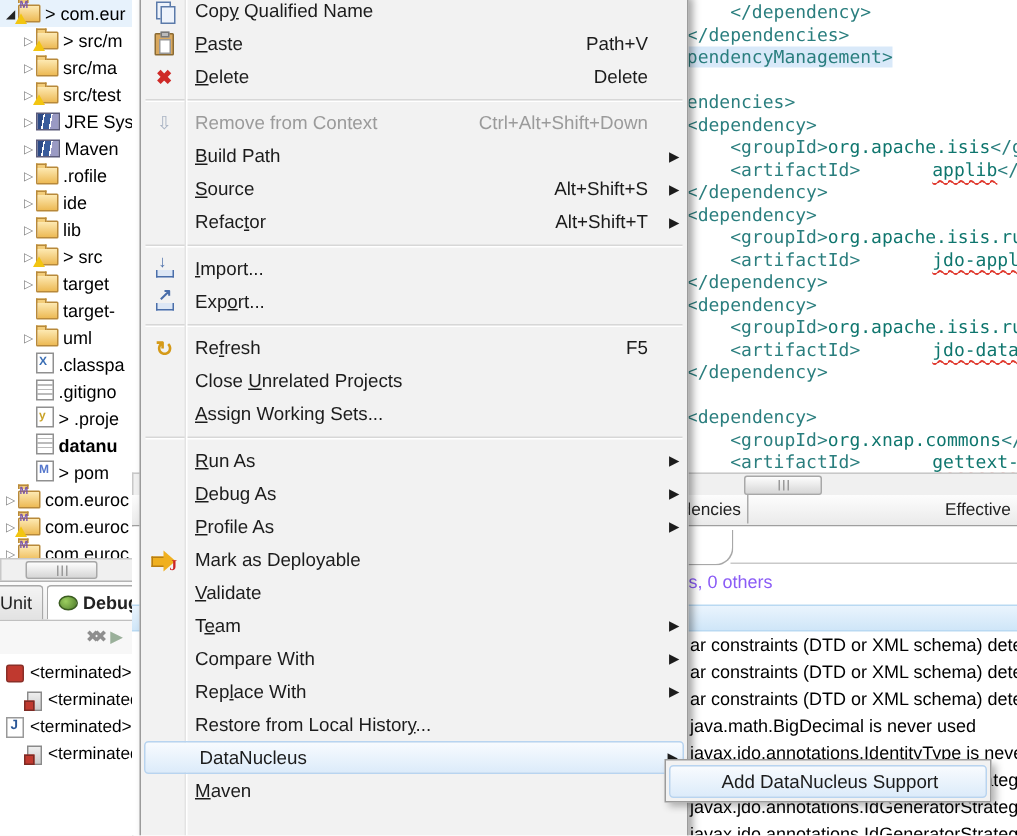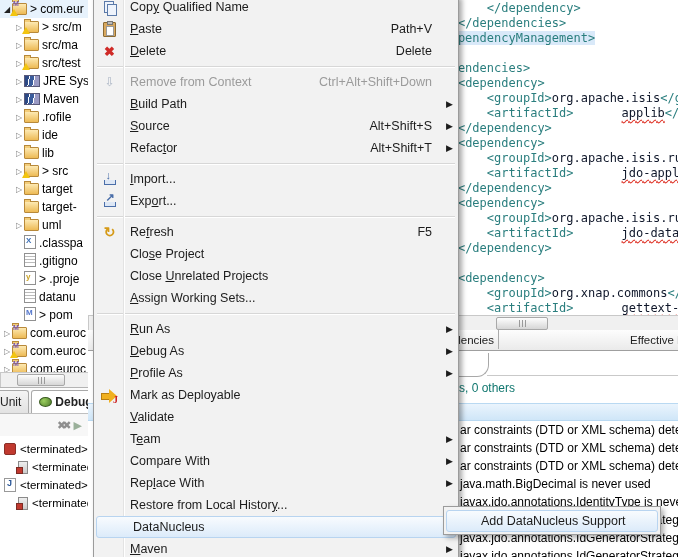--- a/index.html
+++ b/index.html
@@ -45,32 +45,32 @@
   .i-proc::after{content:"";position:absolute;left:-3px;bottom:-1px;width:5px;height:5px;background:#c0392f;border:1px solid #7c2b24;}
   .i-java{width:10px;height:12px;background:#fff;border:1px solid #999;}
   .i-java::after{content:"J";position:absolute;left:2px;top:-1px;font-size:9px;font-weight:bold;color:#2b5797;}
   .dlabel{margin-left:4px;}
   
   #editor{position:absolute;left:88px;top:0;width:590px;height:315px;background:#fff;overflow:hidden;z-index:1;}
   #editor-lines{position:absolute;left:341px;top:1px;margin:0;font-family:"DejaVu Sans Mono",monospace;font-size:12px;line-height:15px;}
   .eline{height:15px;white-space:pre;}
   .eline .hlspan{background:#d9e9f9;}
   .etag{color:#2a7e7e;}
-  .etxt{color:#0f172a;}
+  .etxt{color:#0f766e;}
   .sqg{text-decoration:underline wavy #e03c31;text-decoration-skip-ink:none;text-underline-offset:2px;margin-left:48px;}
   #editor-hscroll{left:88px;top:315px;width:590px;height:15px;}
   
   #editor-tabs{position:absolute;left:88px;top:330px;width:590px;height:20px;background:linear-gradient(#fdfdfd,#eaeaea);
                border-bottom:1px solid #9f9f9f;overflow:hidden;z-index:1;}
   .etab{position:absolute;top:0;height:19px;display:flex;align-items:center;font-size:11.5px;color:#222;border-right:1px solid #ababab;white-space:nowrap;overflow:hidden;}
   
   #problems{position:absolute;left:88px;top:351px;width:590px;height:206px;background:#fff;overflow:hidden;z-index:1;}
   #prob-curve{position:absolute;left:370px;top:2px;width:30px;height:23px;border-right:1px solid #a8a8a8;border-bottom:1px solid #a8a8a8;border-bottom-right-radius:12px;}
   #prob-topline{position:absolute;left:399px;top:24px;right:0;height:1px;background:#c9c9c9;}
-  #prob-summary{position:absolute;left:371px;top:30px;font-size:12px;color:#0f766e;white-space:nowrap;}
+  #prob-summary{position:absolute;left:371px;top:30px;font-size:12px;color:#8b5cf6;white-space:nowrap;}
   #prob-rows{position:absolute;left:0;top:52px;right:0;}
   .prow{position:relative;height:18px;display:flex;align-items:center;font-size:12px;color:#000;white-space:nowrap;padding-left:372px;}
   .prow.sel{background:linear-gradient(#eaf4fd,#cfe6f8);border-top:1px solid #b9d9f2;border-bottom:1px solid #b9d9f2;height:16px;}
   
   #context-menu{position:absolute;left:93px;top:-5px;width:364px;height:575px;background:#f2f2f2;
                 border:1px solid #9b9b9b;box-shadow:3px 3px 5px rgba(0,0,0,.35);z-index:10;}
   #menu-gutline{position:absolute;left:29px;top:0;bottom:0;width:1px;background:#e3e3e3;box-shadow:1px 0 0 #fff;}
   .mi{position:relative;display:flex;align-items:center;height:22px;padding:0 5px 0 2px;font-size:12.5px;color:#1c1c1c;white-space:nowrap;}
   .mi .gut{width:27px;flex:none;display:flex;justify-content:center;align-items:center;}
   .mi .lbl{flex:1;padding-left:7px;}
@@ -183,21 +183,21 @@
       <div class="trow" style="padding-left: 14px;">
         <span class="texp"></span>
         <span class="ic"><span class="ic i-file lines" style="position: relative;"></span></span>
         <span class="tlabel">.gitigno</span>
       </div>
       <div class="trow" style="padding-left: 14px;">
         <span class="texp"></span>
         <span class="ic"><span class="ic i-file" style="position: relative;"><span class="flt" style="color: rgb(201, 162, 39);">y</span></span></span>
         <span class="tlabel">&gt; .proje</span>
       </div>
-      <div class="trow" style="padding-left: 14px;">
+      <div class="trow" style="padding-left: 14px; font-weight: bold;">
         <span class="texp"></span>
         <span class="ic"><span class="ic i-file lines" style="position: relative;"></span></span>
         <span class="tlabel">datanu</span>
       </div>
       <div class="trow" style="padding-left: 14px;">
         <span class="texp"></span>
         <span class="ic"><span class="ic i-file" style="position: relative;"><span class="flt" style="color: rgb(85, 119, 204);">M</span></span></span>
         <span class="tlabel">&gt; pom</span>
       </div>
       <div class="trow" style="padding-left: 2px;">
@@ -400,26 +400,20 @@
         <div class="mi">
           <span class="gut">
             <span class="mic g-refresh">↻</span>
           </span>
           <span class="lbl">Re<u>f</u>resh</span>
           <span class="sc">F5</span>
           <span class="arr"></span>
         </div>
         <div class="mi">
           <span class="gut"></span>
-          <span class="lbl">Clo<u>s</u>e Project</span>
-          <span class="sc"></span>
-          <span class="arr"></span>
-        </div>
-        <div class="mi">
-          <span class="gut"></span>
           <span class="lbl">Close <u>U</u>nrelated Projects</span>
           <span class="sc"></span>
           <span class="arr"></span>
         </div>
         <div class="mi">
           <span class="gut"></span>
           <span class="lbl"><u>A</u>ssign Working Sets...</span>
           <span class="sc"></span>
           <span class="arr"></span>
         </div>

